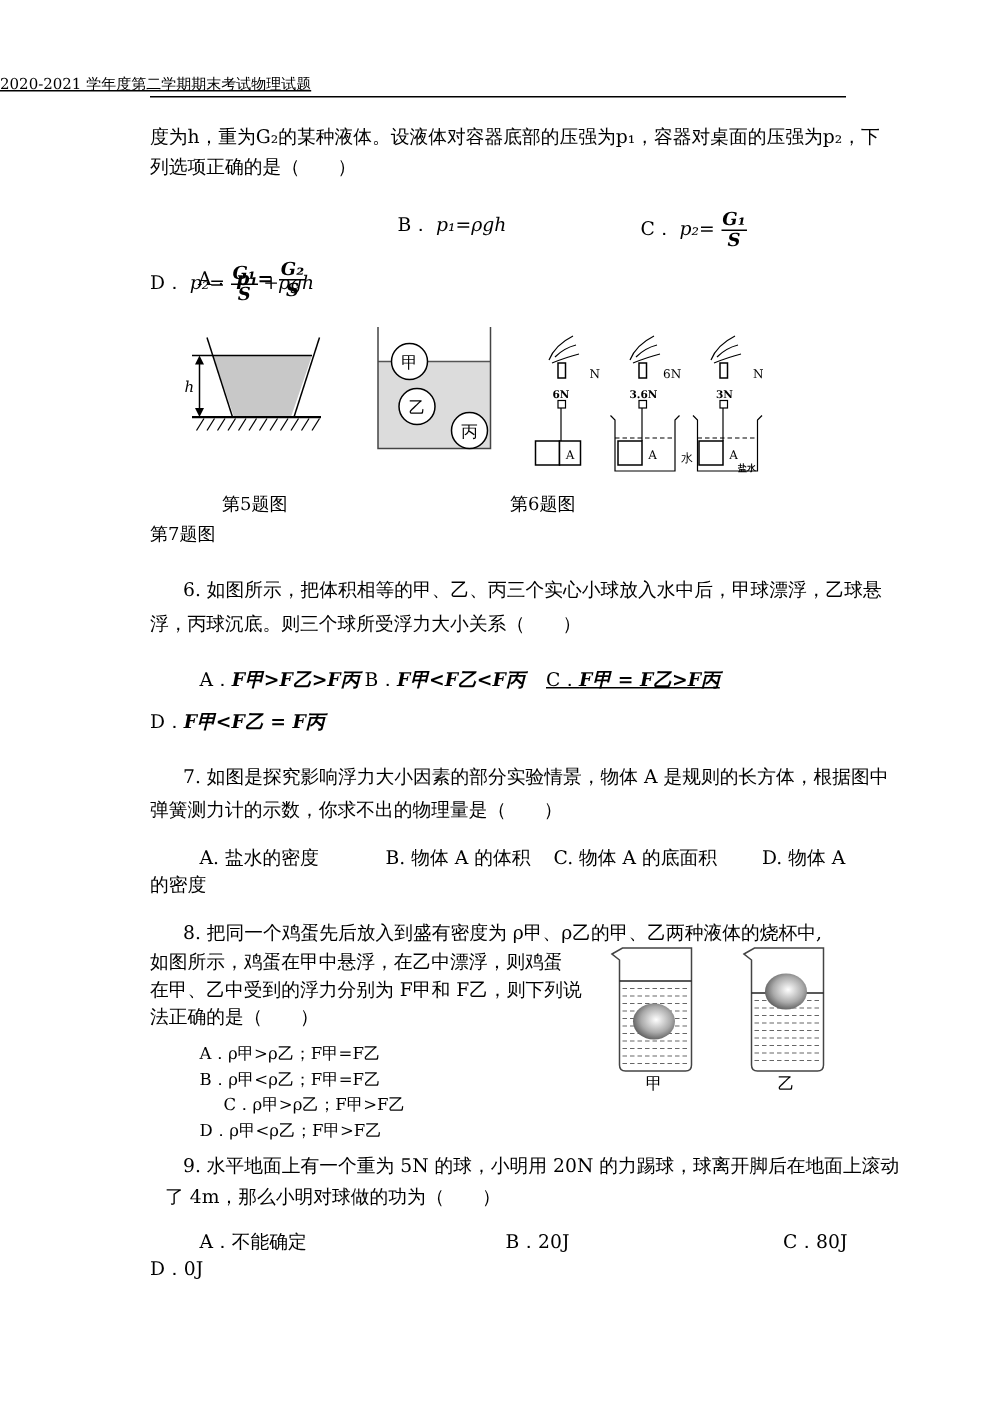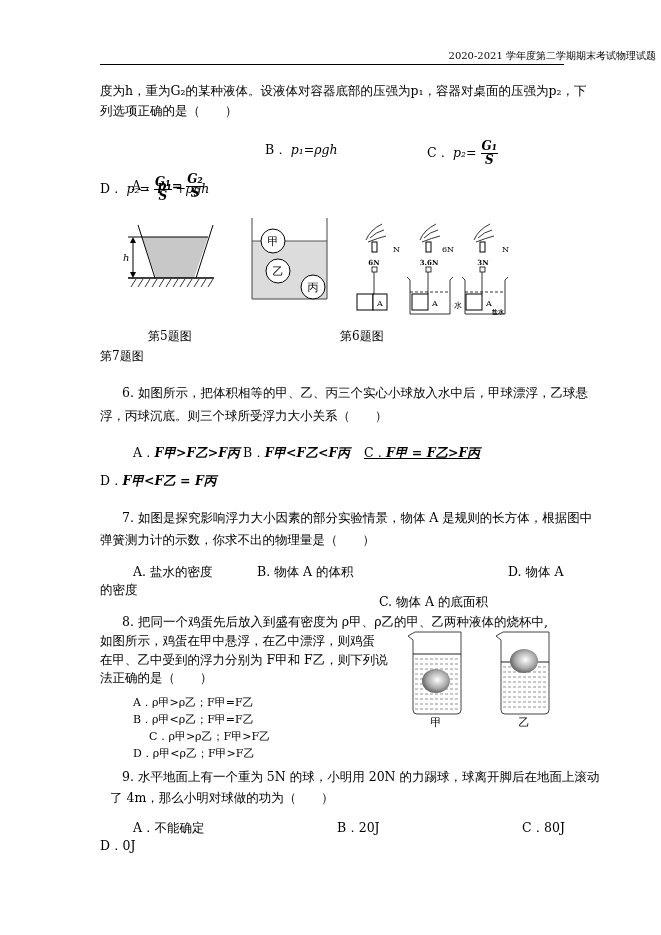--- a/index.html
+++ b/index.html
@@ -1,20 +1,20 @@
 <!DOCTYPE html>
 <html><head>
 <meta charset="utf-8">
 <style>
   html, body { margin: 0; padding: 0; background: #ffffff; }
   body { width: 661px; height: 935px; position: relative; overflow: hidden;
          font-family: "DejaVu Serif", "Liberation Serif", serif; color: #000; }
   .abs { position: absolute; }
   .t { font-size: 12.5px; line-height: 20px; white-space: nowrap; }
-  .hdr { left: 0; width: 656px; top: 49px; text-align: right; font-size: 10px; }
+  .hdr { left: 0; width: 656px; top: 49px; text-align: left; font-size: 10px; text-decoration: underline; }
   .rule { left: 100px; width: 464px; top: 64px; height: 1px; background: #000; }
   .frac { display: inline-block; vertical-align: middle; text-align: center; font-weight: bold; font-style: italic; line-height: 13px; font-size: 12px; }
   .frac .num { display: block; border-bottom: 1px solid #000; padding: 0 1px; }
   .frac .den { display: block; }
   .it { font-style: italic; }
   .bi { font-weight: bold; font-style: italic; }
   .cap { font-size: 12px; text-align: center; }
   svg { position: absolute; overflow: visible; }
 </style>
 </head>
@@ -136,21 +136,21 @@
 <div class="abs t" style="left:100px;top:406px;">浮，丙球沉底。则三个球所受浮力大小关系（　　）</div>
 <div class="abs t" style="left:133px;top:443px;"><span>A．</span><span class="bi">F甲&gt;F乙&gt;F丙</span></div>
 <div class="abs t" style="left:243px;top:443px;"><span>B．</span><span class="bi">F甲&lt;F乙&lt;F丙</span></div>
 <div class="abs t" style="left:364px;top:443px;text-decoration:underline;"><span>C．</span><span class="bi">F甲 = F乙&gt;F丙</span></div>
 <div class="abs t" style="left:100px;top:471px;"><span>D．</span><span class="bi">F甲&lt;F乙 = F丙</span></div>
 
 <div class="abs t" style="left:122px;top:508px;">7. 如图是探究影响浮力大小因素的部分实验情景，物体 A 是规则的长方体，根据图中</div>
 <div class="abs t" style="left:100px;top:530px;">弹簧测力计的示数，你求不出的物理量是（　　）</div>
 <div class="abs t" style="left:133px;top:562px;">A. 盐水的密度</div>
 <div class="abs t" style="left:257px;top:562px;">B. 物体 A 的体积</div>
-<div class="abs t" style="left:379px;top:562px;margin-top:30px;">C. 物体 A 的底面积</div>
+<div class="abs t" style="left:369px;top:562px;">C. 物体 A 的底面积</div>
 <div class="abs t" style="left:508px;top:562px;">D. 物体 A</div>
 <div class="abs t" style="left:100px;top:580px;">的密度</div>
 
 <div class="abs t" style="left:122px;top:612px;">8. 把同一个鸡蛋先后放入到盛有密度为 ρ甲、ρ乙的甲、乙两种液体的烧杯中,</div>
 <div class="abs t" style="left:100px;top:631px;">如图所示，鸡蛋在甲中悬浮，在乙中漂浮，则鸡蛋</div>
 <div class="abs t" style="left:100px;top:650px;">在甲、乙中受到的浮力分别为 F甲和 F乙，则下列说</div>
 <div class="abs t" style="left:100px;top:668px;">法正确的是（　　）</div>
 <div class="abs t" style="left:133px;top:694px;font-size:11px;line-height:17px;">A．ρ甲&gt;ρ乙；F甲=F乙</div>
 <div class="abs t" style="left:133px;top:711px;font-size:11px;line-height:17px;">B．ρ甲&lt;ρ乙；F甲=F乙</div>
 <div class="abs t" style="left:133px;top:728px;font-size:11px;line-height:17px;margin-left:16px;">C．ρ甲&gt;ρ乙；F甲&gt;F乙</div>

